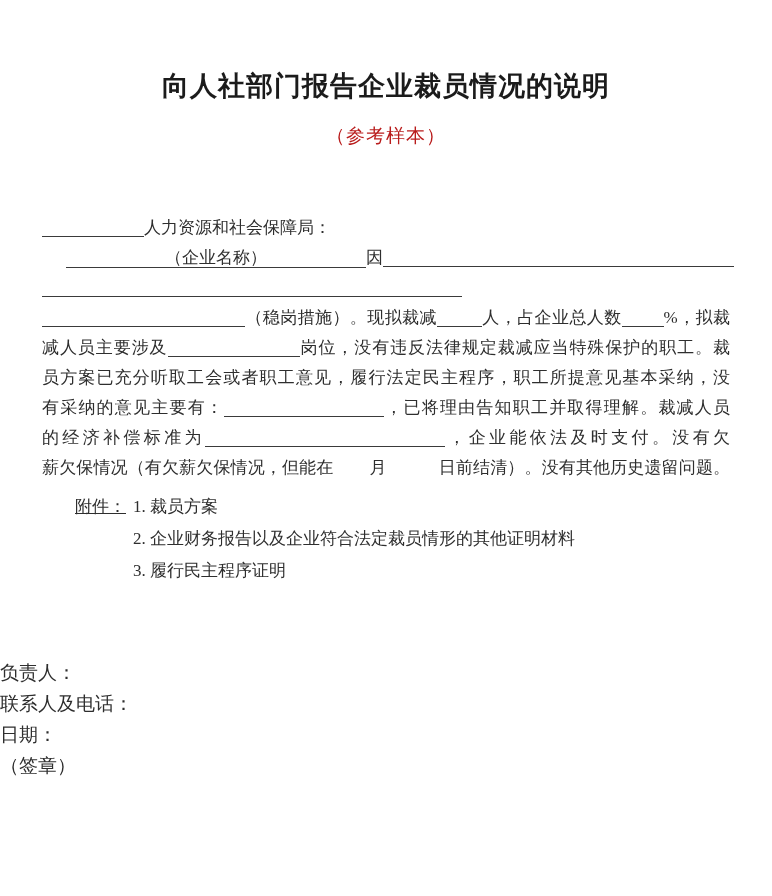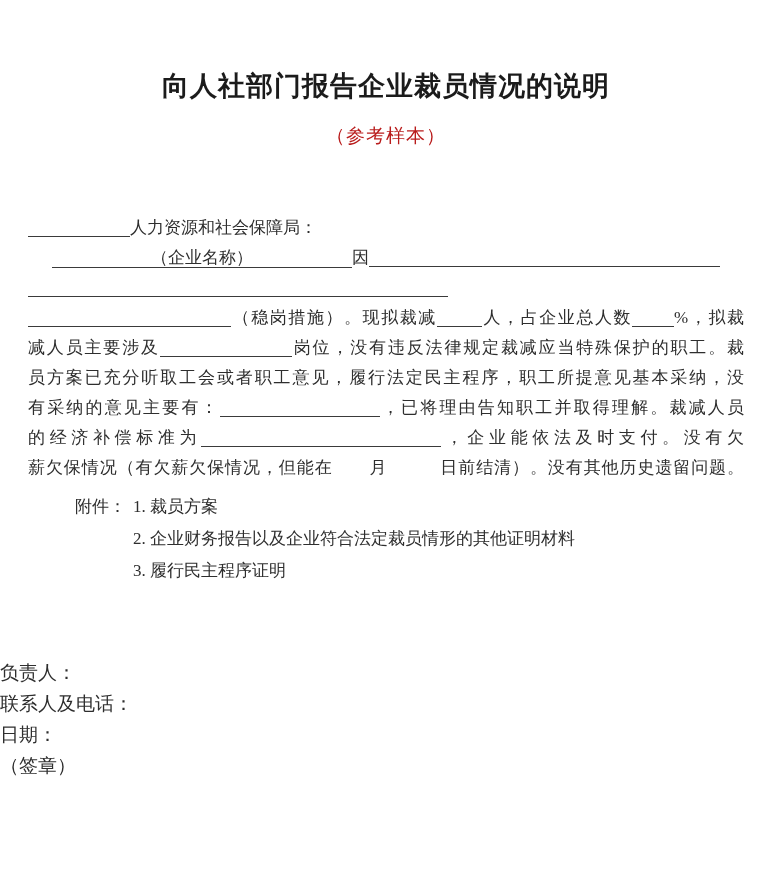--- a/index.html
+++ b/index.html
@@ -27,21 +27,21 @@
   .doc-subtitle {
     margin-top: 20px;
     text-align: center;
     font-size: 19px;
     line-height: 24px;
     color: #b91c1c;
     letter-spacing: 1px;
   }
   .body-block {
     margin-top: 65px;
-    padding: 0 28px;
+    padding: 0 42px;
     font-size: 17px;
     line-height: 30px;
   }
   .line { white-space: nowrap; }
   .line.justify {
     white-space: normal;
     text-align: justify;
     text-align-last: justify;
   }
   .blank {
@@ -60,21 +60,21 @@
   .spacer { display: inline-block; height: 1px; }
   .indent { display: inline-block; width: 24px; height: 1px; }
   .attachments {
     display: flex;
     align-items: flex-start;
     margin-top: 8px;
     padding-left: 75px;
     font-size: 17px;
     line-height: 32px;
   }
-  .att-label { flex: 0 0 auto; margin-right: 7px; }
+  .att-label { flex: 0 0 auto; margin-right: 7px; text-decoration: underline; }
   .att-items { flex: 1 1 auto; }
   .signature-block {
     margin-top: 70px;
     font-size: 19px;
     line-height: 31px;
   }
 </style>
 </head>
 <body>
 

